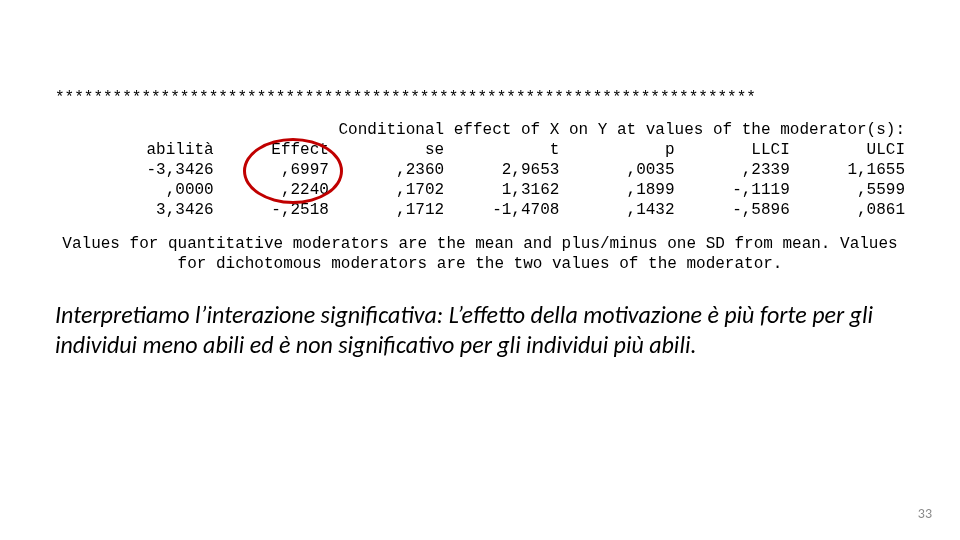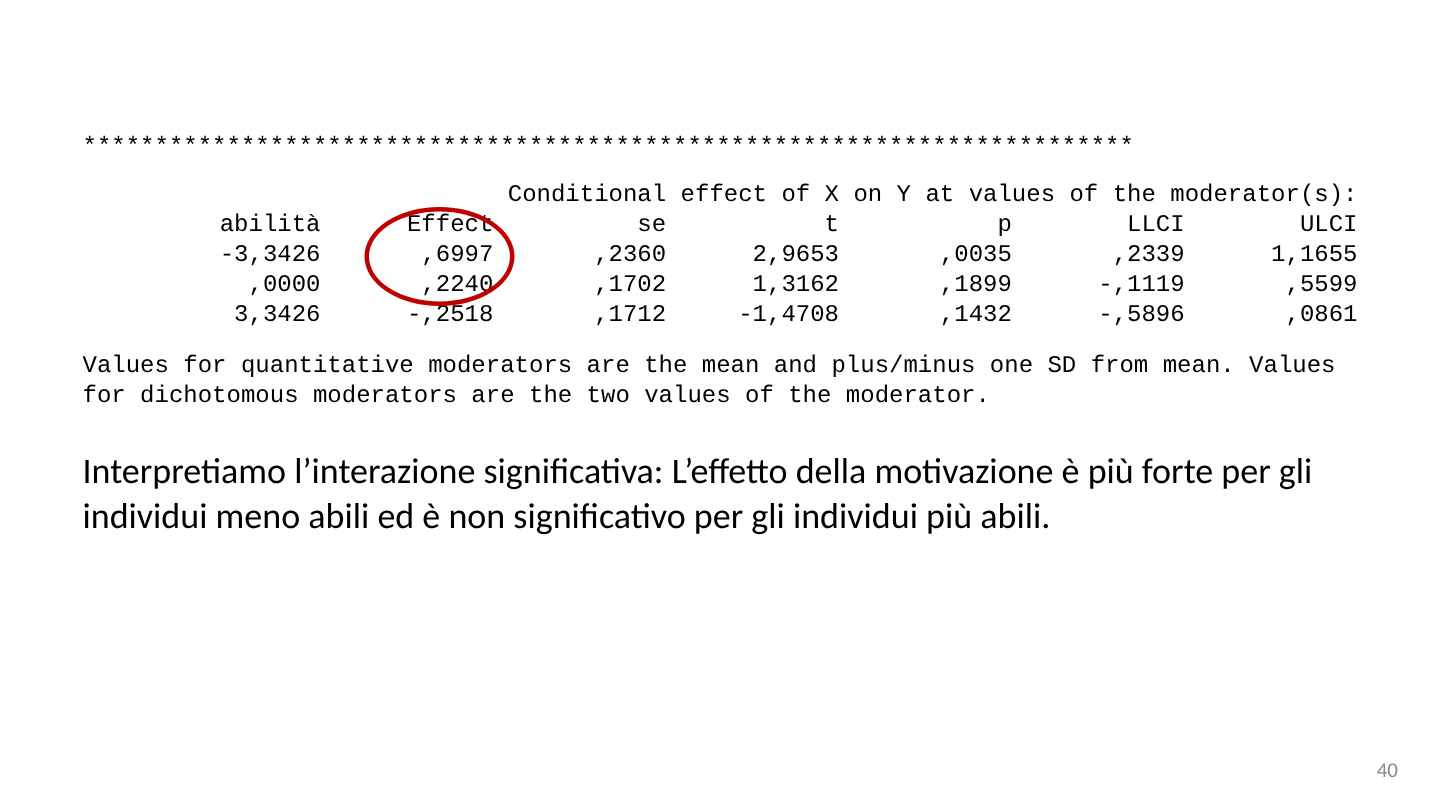--- a/index.html
+++ b/index.html
@@ -1,22 +1,22 @@
 <!DOCTYPE html>
 <html><head>
 <meta charset="utf-8">
 <style>
   * { margin: 0; padding: 0; box-sizing: border-box; }
   html, body { width: 960px; height: 540px; background: #fff; font-family: sans-serif; }
   .page { padding: 88px 55px 20px 55px; position: relative; height: 540px; }
   .mono { font-family: "Courier New", monospace; font-size: 16px; line-height: 1.25; color: #000; white-space: pre; }
   .stars { margin-bottom: 12px; }
   .block { position: relative; margin-bottom: 14px; text-align: right; }
-  .footnote { font-family: "Courier New", monospace; font-size: 16px; line-height: 1.25; color: #000; margin-bottom: 26px; }
-  .interp { font-family: Calibri, Arial, sans-serif; font-size: 24px; line-height: 1.25; color: #000; max-width: 840px; }
+  .footnote { font-family: "Courier New", monospace; font-size: 16px; line-height: 1.25; color: #000; margin-bottom: 26px; text-align: center; }
+  .interp { font-family: Calibri, Arial, sans-serif; font-size: 24px; line-height: 1.25; color: #000; max-width: 840px; font-style: italic; }
   .pagenum { position: absolute; bottom: 18px; right: 28px; font-family: Calibri, Arial, sans-serif; font-size: 14px; color: #8a8a8a; }
   .highlight-oval {
     position: absolute;
     border: 3px solid #c00000;
     border-radius: 50% / 50%;
     width: 100px;
     height: 66px;
     left: 188px;
     top: 18px;
     pointer-events: none;
@@ -36,14 +36,14 @@
       ,0000       ,2240       ,1702      1,3162       ,1899      -,1119       ,5599
      3,3426      -,2518       ,1712     -1,4708       ,1432      -,5896       ,0861</pre>
     <div class="highlight-oval"></div>
   </div>
 
   <div class="footnote" id="footnote">Values for quantitative moderators are the mean and plus/minus one SD from mean.
 Values for dichotomous moderators are the two values of the moderator.</div>
 
   <div class="interp">Interpretiamo l’interazione significativa: L’effetto della motivazione è più forte per gli individui meno abili ed è non significativo per gli individui più abili.</div>
 
-  <div class="pagenum">40</div>
+  <div class="pagenum">33</div>
 </div>
 
 </body></html>

